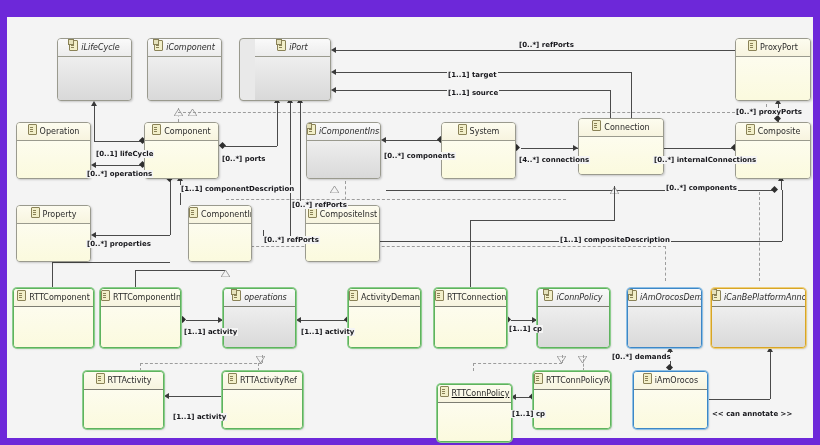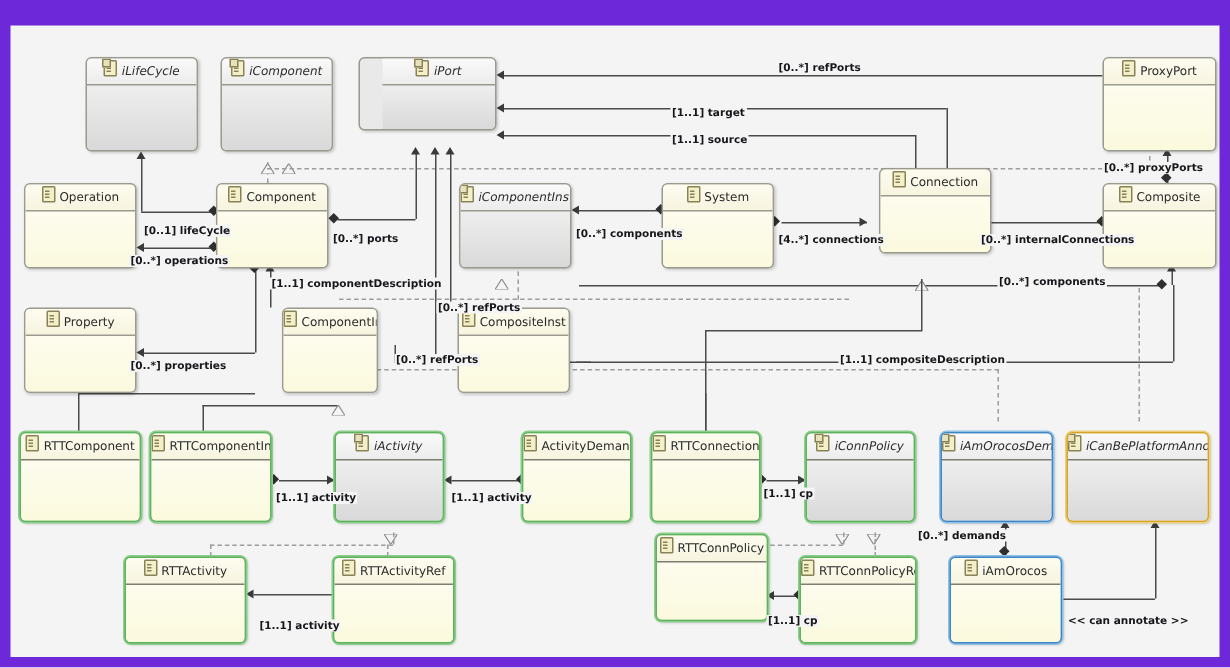--- a/index.html
+++ b/index.html
@@ -249,21 +249,21 @@
 
   <div id="boxes">
       <div class="cls iface" style="left: 57px; top: 38px; width: 75px; height: 63px;">
         <div class="hd"><span class="ic ifc"></span><span class="nm">iLifeCycle</span></div>
         <div class="body"></div>
       </div>
       <div class="cls iface" style="left: 147px; top: 38px; width: 75px; height: 63px;">
         <div class="hd"><span class="ic ifc"></span><span class="nm">iComponent</span></div>
         <div class="body"></div>
       </div>
-      <div class="cls iface" style="left: 239px; top: 38px; width: 92px; height: 49px; padding-left: 15px;">
+      <div class="cls iface" style="left: 239px; top: 38px; width: 92px; height: 63px; padding-left: 15px;">
         <div class="hd"><span class="ic ifc"></span><span class="nm">iPort</span></div>
         <div class="body"></div>
       </div>
       <div class="cls" style="left: 735px; top: 38px; width: 76px; height: 63px;">
         <div class="hd"><span class="ic"></span><span class="nm">ProxyPort</span></div>
         <div class="body"></div>
       </div>
       <div class="cls" style="left: 16px; top: 122px; width: 75px; height: 57px;">
         <div class="hd"><span class="ic"></span><span class="nm">Operation</span></div>
         <div class="body"></div>
@@ -273,21 +273,21 @@
         <div class="body"></div>
       </div>
       <div class="cls iface" style="left: 306px; top: 122px; width: 75px; height: 57px;">
         <div class="hd"><span class="ic ifc"></span><span class="nm">iComponentInst</span></div>
         <div class="body"></div>
       </div>
       <div class="cls" style="left: 441px; top: 122px; width: 75px; height: 57px;">
         <div class="hd"><span class="ic"></span><span class="nm">System</span></div>
         <div class="body"></div>
       </div>
-      <div class="cls" style="left: 578px; top: 112px; width: 75px; height: 57px; margin-left: 8px;">
+      <div class="cls" style="left: 578px; top: 118px; width: 86px; height: 57px;">
         <div class="hd"><span class="ic"></span><span class="nm">Connection</span></div>
         <div class="body"></div>
       </div>
       <div class="cls" style="left: 735px; top: 122px; width: 76px; height: 57px;">
         <div class="hd"><span class="ic"></span><span class="nm">Composite</span></div>
         <div class="body"></div>
       </div>
       <div class="cls" style="left: 16px; top: 205px; width: 75px; height: 57px;">
         <div class="hd"><span class="ic"></span><span class="nm">Property</span></div>
         <div class="body"></div>
@@ -302,21 +302,21 @@
       </div>
       <div class="cls green" style="left: 13px; top: 288px; width: 81px; height: 60px;">
         <div class="hd"><span class="ic"></span><span class="nm">RTTComponent</span></div>
         <div class="body"></div>
       </div>
       <div class="cls green" style="left: 100px; top: 288px; width: 81px; height: 60px;">
         <div class="hd"><span class="ic"></span><span class="nm">RTTComponentInst</span></div>
         <div class="body"></div>
       </div>
       <div class="cls iface green" style="left: 223px; top: 288px; width: 73px; height: 60px;">
-        <div class="hd"><span class="ic ifc"></span><span class="nm">iActivity</span></div>
+        <div class="hd"><span class="ic ifc"></span><span class="nm">operations</span></div>
         <div class="body"></div>
       </div>
       <div class="cls green" style="left: 348px; top: 288px; width: 73px; height: 60px;">
         <div class="hd"><span class="ic"></span><span class="nm">ActivityDemand</span></div>
         <div class="body"></div>
       </div>
       <div class="cls green" style="left: 434px; top: 288px; width: 73px; height: 60px;">
         <div class="hd"><span class="ic"></span><span class="nm">RTTConnection</span></div>
         <div class="body"></div>
       </div>
@@ -333,21 +333,21 @@
         <div class="body"></div>
       </div>
       <div class="cls green" style="left: 83px; top: 371px; width: 81px; height: 58px;">
         <div class="hd"><span class="ic"></span><span class="nm">RTTActivity</span></div>
         <div class="body"></div>
       </div>
       <div class="cls green" style="left: 222px; top: 371px; width: 81px; height: 58px;">
         <div class="hd"><span class="ic"></span><span class="nm">RTTActivityRef</span></div>
         <div class="body"></div>
       </div>
-      <div class="cls green" style="left: 437px; top: 356px; width: 75px; height: 58px;">
+      <div class="cls green" style="left: 437px; top: 384px; width: 75px; height: 58px; text-decoration: underline;">
         <div class="hd"><span class="ic"></span><span class="nm">RTTConnPolicy</span></div>
         <div class="body"></div>
       </div>
       <div class="cls green" style="left: 533px; top: 371px; width: 78px; height: 58px;">
         <div class="hd"><span class="ic"></span><span class="nm">RTTConnPolicyRef</span></div>
         <div class="body"></div>
       </div>
       <div class="cls blue" style="left: 633px; top: 371px; width: 75px; height: 58px;">
         <div class="hd"><span class="ic"></span><span class="nm">iAmOrocos</span></div>
         <div class="body"></div>

